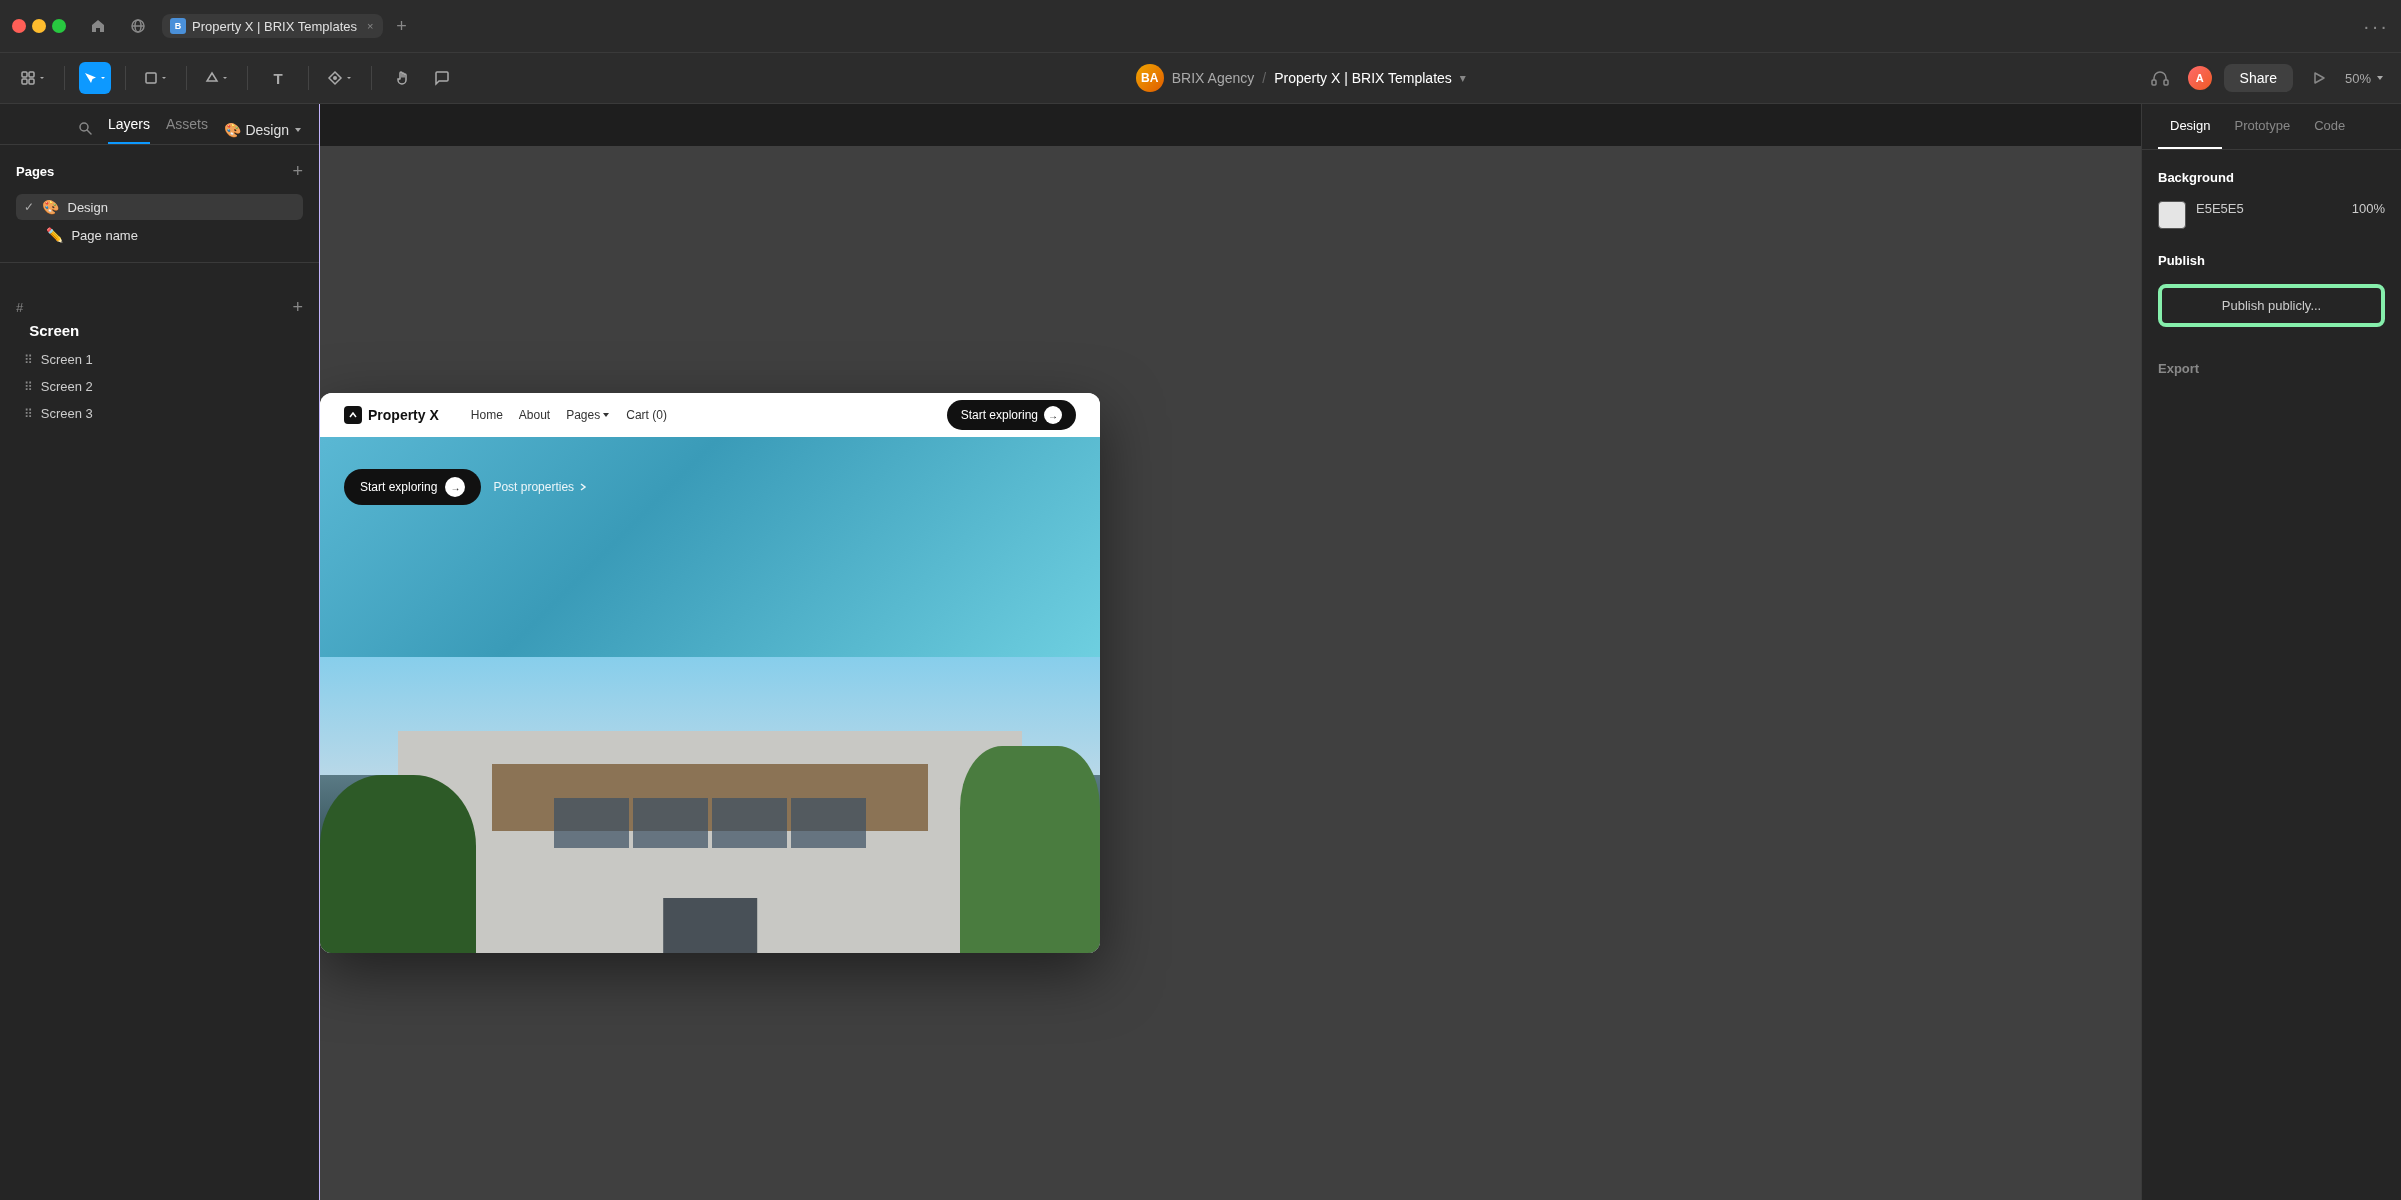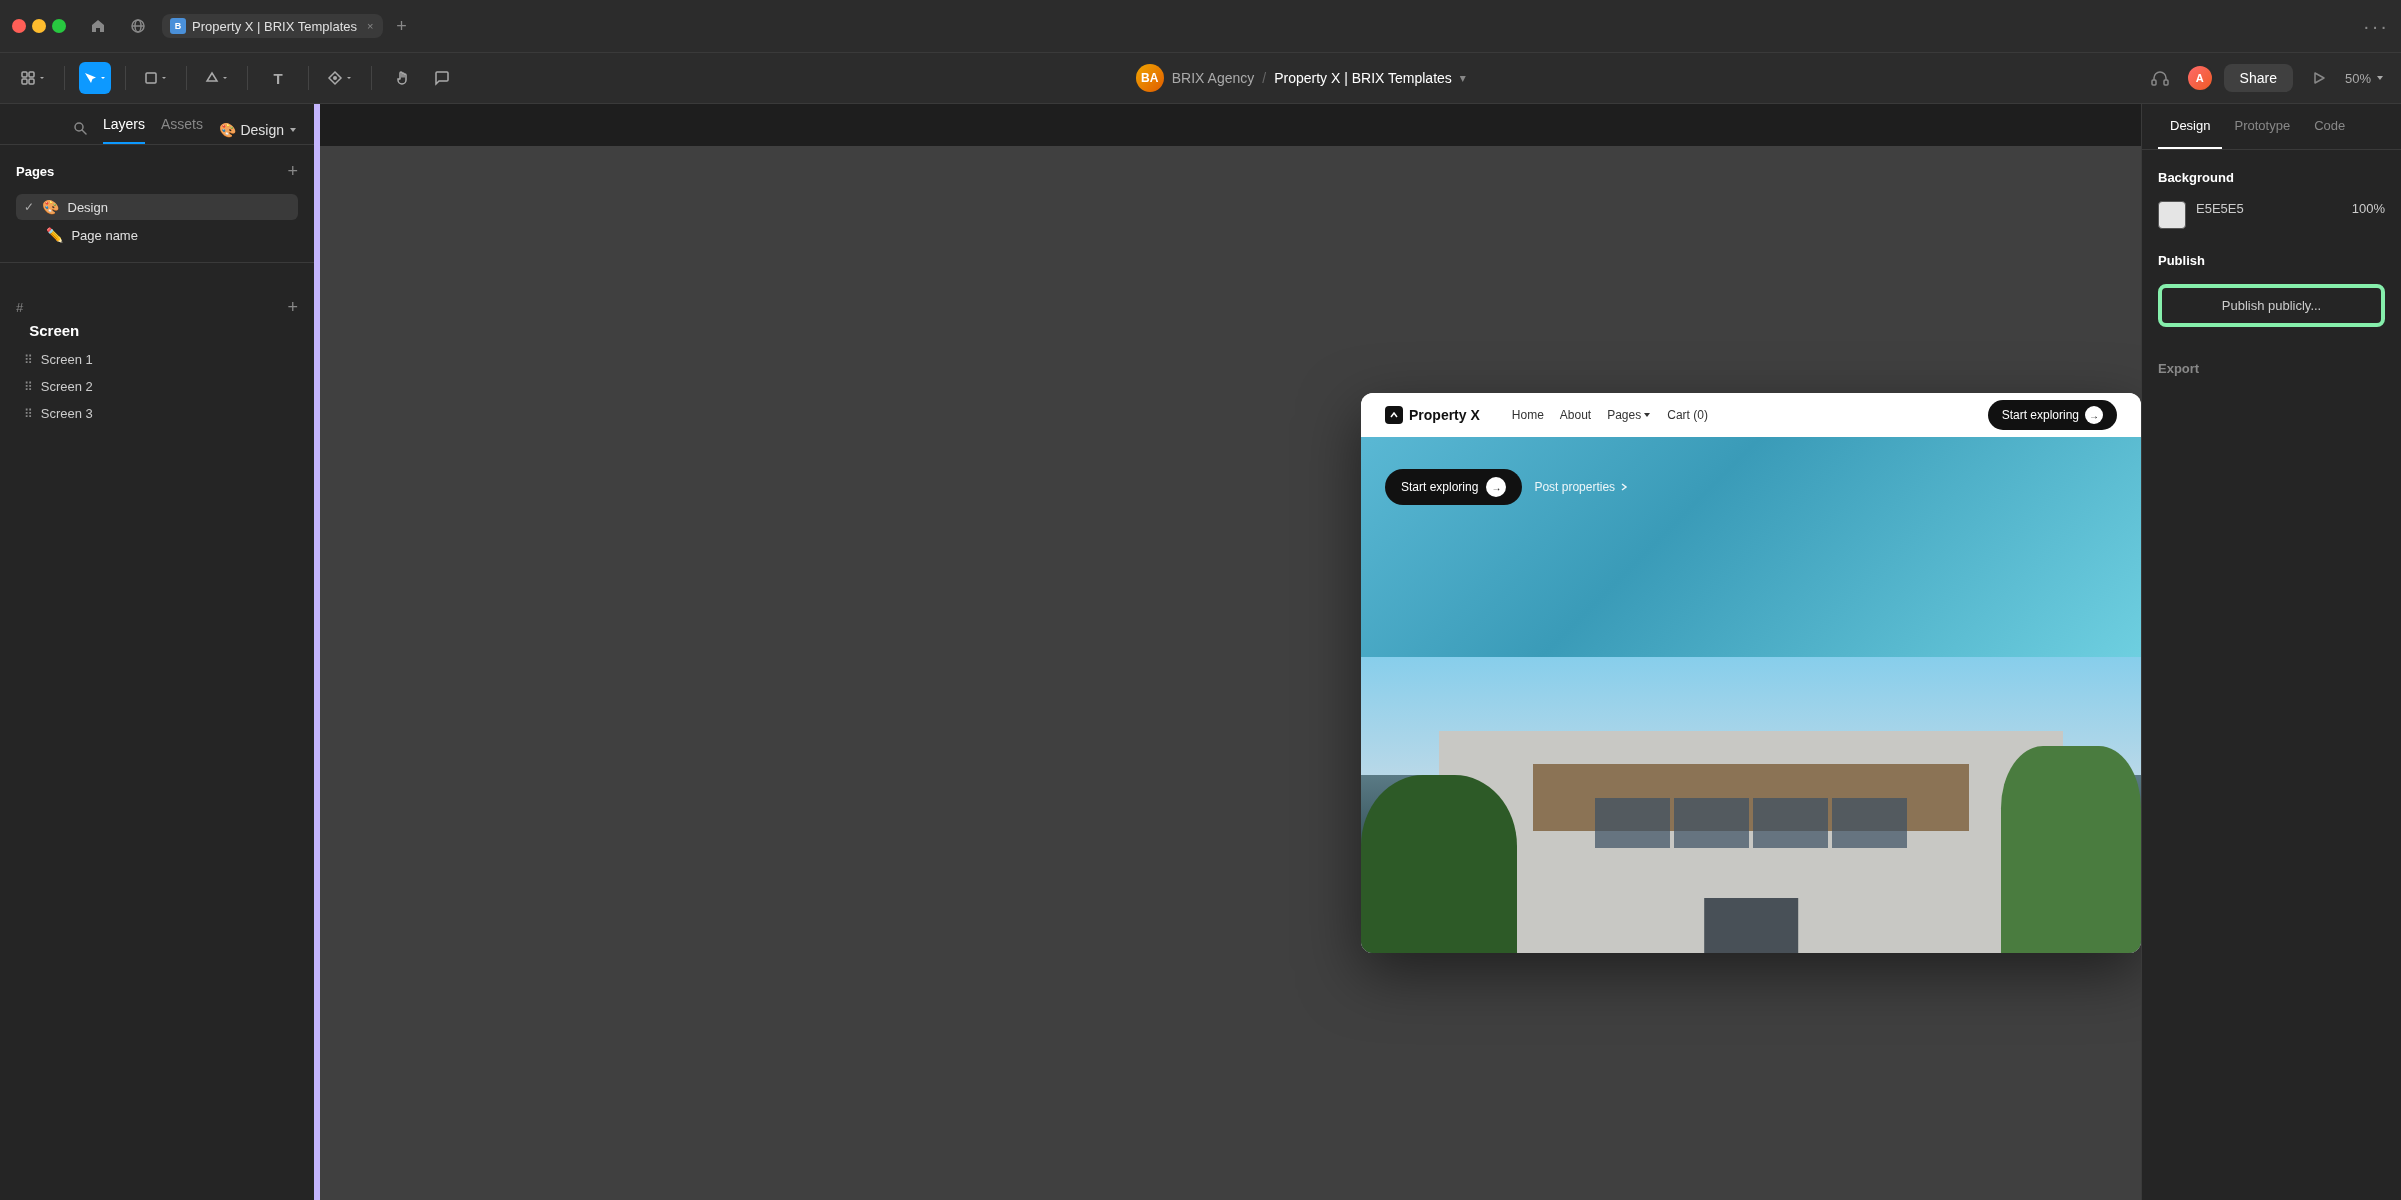--- a/index.html
+++ b/index.html
@@ -245,21 +245,21 @@
     .main-layout {
       flex: 1;
       display: flex;
       overflow: hidden;
     }
 
     
     .left-panel {
       width: 320px;
       background: #252525;
-      border-right: 6px solid #c4b5fd;
+      border-right: 1px solid #c4b5fd;
       display: flex;
       flex-direction: column;
       flex-shrink: 0;
     }
     .panel-tabs {
       display: flex;
       align-items: center;
       padding: 12px 16px 0;
       gap: 16px;
       border-bottom: 1px solid #3a3a3a;
@@ -386,21 +386,21 @@
       font-size: 13px;
       color: #ccc;
     }
 
     
     .canvas-area {
       flex: 1;
       background: #404040;
       display: flex;
       align-items: center;
-      justify-content: flex-end;
+      justify-content: flex-start;
       overflow: hidden;
       position: relative;
       margin-top: 42px;
     }
 
     
     .preview-frame {
       background: white;
       border-radius: 12px;
       overflow: hidden;

